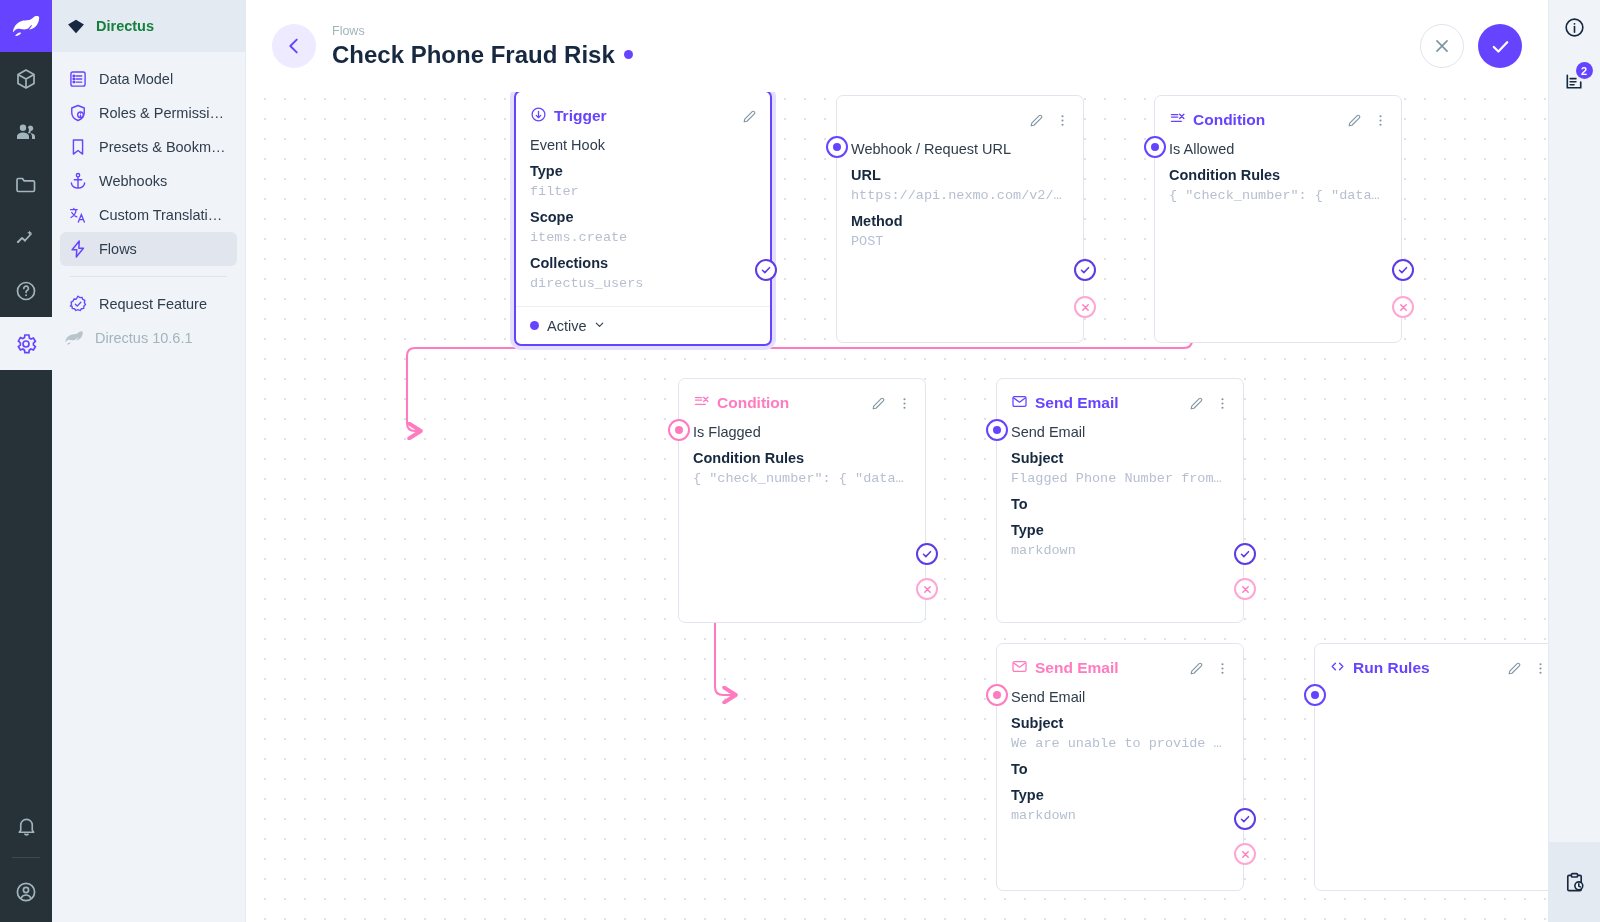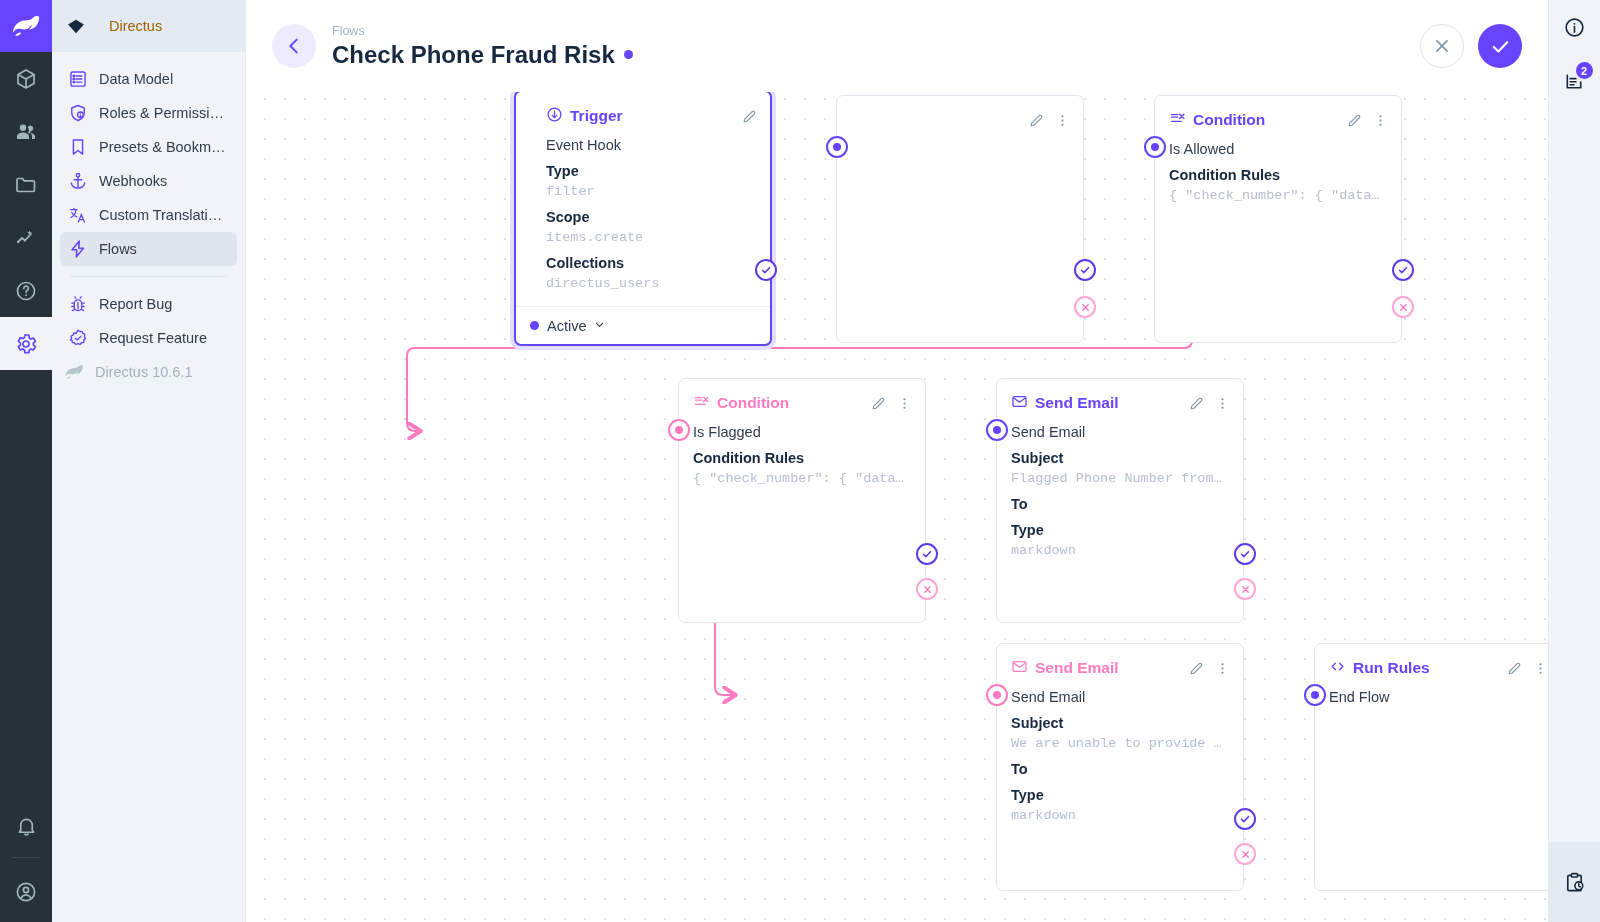--- a/index.html
+++ b/index.html
@@ -32,21 +32,21 @@
   
   .sidebar {
     width: 194px; flex: 0 0 194px; height: 922px;
     background: #f0f4f9; border-right: 1px solid #e4eaf1;
     display: flex; flex-direction: column; position: relative; z-index: 20;
   }
   .sb-head {
     height: 52px; display: flex; align-items: center; gap: 10px;
     padding: 0 14px; background: #e4eaf1;
   }
-  .sb-head-title { font-size: 14.5px; color: #a16207; font-weight: 400; margin-left: 13px; }
+  .sb-head-title { font-size: 14.5px; color: #15803d; font-weight: 700; }
   .sb-list { padding: 10px 8px 0 8px; }
   .sb-item {
     display: flex; align-items: center; gap: 11px;
     height: 34px; padding: 0 8px; border-radius: 6px;
     color: #2f3d4c; font-size: 14.5px; cursor: pointer; margin-bottom: 0px;
   }
   .sb-item.active { background: #e1e6ee; }
   .sb-ico { width: 20px; height: 20px; flex: 0 0 20px; color: #6644ff; display: flex; align-items:center; justify-content:center;}
   .sb-label { white-space: nowrap; overflow: hidden; text-overflow: ellipsis; }
   .sb-divider { height: 1px; background: #dfe5ed; margin: 10px 10px 10px 10px; }
@@ -86,21 +86,21 @@
   .btn-cancel { border: 1.6px solid #dfe5ed; color: #8196a5; background: #fff; }
   .btn-save { background: #6644ff; color: #fff; }
 
   
   .canvas { position: absolute; inset: 0; }
   .node {
     position: absolute; background: #fff; border: 1.5px solid #e1e6ee;
     border-radius: 7px; width: 248px; z-index: 5;
   }
   .node.selected {
-    border: 2px solid #6644ff; box-shadow: 0 0 0 4px #e5dfff; padding-left: 16px;
+    border: 2px solid #6644ff; box-shadow: 0 0 0 4px #e5dfff;
   }
   .node-hd {
     display: flex; align-items: center; height: 30px;
     padding: 0 12px 0 14px; margin-top: 9px;
   }
   .node-type {
     display: flex; align-items: center; gap: 7px;
     font-size: 15.5px; font-weight: 700; color: #6644ff;
   }
   .node-type.pink { color: #ff7bc0; }
@@ -291,29 +291,20 @@
               <path d="M13.5 2.5L5 13h5.5L10 21.5 18.5 11H13l.5-8.5z"></path>
             </svg>
           </span>
         <span class="sb-label">Flows</span>
       </div>
 
       <div class="sb-divider"></div>
 
       <div class="sb-item">
         <span class="sb-ico">
-            <svg width="20" height="20" viewBox="0 0 24 24" fill="none" stroke="currentColor" stroke-width="1.6" stroke-linecap="round">
-              <rect x="7.5" y="7" width="9" height="13" rx="4.5"></rect>
-              <path d="M9.3 5l-1-1.5M14.7 5l1-1.5M7.5 11H4.5M16.5 11h3M7.5 15H4.5M16.5 15h3M7.8 18.5L5.2 20M16.2 18.5l2.6 1.5M12 10v8"></path>
-            </svg>
-          </span>
-        <span class="sb-label">Report Bug</span>
-      </div>
-      <div class="sb-item">
-        <span class="sb-ico">
             <svg width="20" height="20" viewBox="0 0 24 24" fill="none" stroke="currentColor" stroke-width="1.6" stroke-linejoin="round">
               <path d="M12 2.6l2.1 1.7 2.7-.3 1 2.5 2.4 1.2-.6 2.6 1.4 2.3-1.9 1.9-.2 2.7-2.7.5-1.7 2.1-2.5-1-2.5 1-1.7-2.1-2.7-.5-.2-2.7L2.9 14.6l1.4-2.3-.6-2.6L6.1 8.5l1-2.5 2.7.3L12 2.6z"></path>
               <path d="M8.8 12.2l2.3 2.3 4.3-4.6" stroke-linecap="round"></path>
             </svg>
           </span>
         <span class="sb-label">Request Feature</span>
       </div>
     </div>
 
     <div class="sb-version">
@@ -437,20 +428,27 @@
             </span>
             <span class="tool">
               <svg width="17" height="17" viewBox="0 0 24 24" fill="currentColor">
                   <circle cx="12" cy="6" r="1.5"></circle>
                   <circle cx="12" cy="12" r="1.5"></circle>
                   <circle cx="12" cy="18" r="1.5"></circle>
                 </svg>
             </span>
           </div>
         </div>
+        <div class="node-body">
+          <div class="nb-name">Webhook / Request URL</div>
+          <div class="nb-key">URL</div>
+          <div class="nb-val">https://api.nexmo.com/v2/ni</div>
+          <div class="nb-key">Method</div>
+          <div class="nb-val">POST</div>
+        </div>
       </div>
       <div class="port inp" style="left:580px; top:136px;"></div>
       <div class="port res" style="left:828px; top:259px;">
         <svg width="14" height="14" viewBox="0 0 24 24" fill="none" stroke="currentColor" stroke-width="2.6" stroke-linecap="round" stroke-linejoin="round">
             <path d="M6 12.5l4 4 8-8.5"></path>
           </svg>
       </div>
       <div class="port rej" style="left:828px; top:296px;">
         <svg width="13" height="13" viewBox="0 0 24 24" fill="none" stroke="currentColor" stroke-width="2.6" stroke-linecap="round">
             <path d="M7 7l10 10M17 7L7 17"></path>
@@ -661,23 +659,20 @@
             </span>
             <span class="tool">
               <svg width="17" height="17" viewBox="0 0 24 24" fill="currentColor">
                   <circle cx="12" cy="6" r="1.5"></circle>
                   <circle cx="12" cy="12" r="1.5"></circle>
                   <circle cx="12" cy="18" r="1.5"></circle>
                 </svg>
             </span>
           </div>
         </div>
-        <div class="node-body">
-          <div class="nb-name">End Flow</div>
-        </div>
       </div>
       <div class="port inp" style="left:1058px; top:684px;"></div>
 
     </div>
   </div>
 
   <div class="rightbar">
     <div class="rb-icon">
       <svg width="23" height="23" viewBox="0 0 24 24" fill="none" stroke="currentColor" stroke-width="1.7">
           <circle cx="12" cy="12" r="8.7"></circle>

